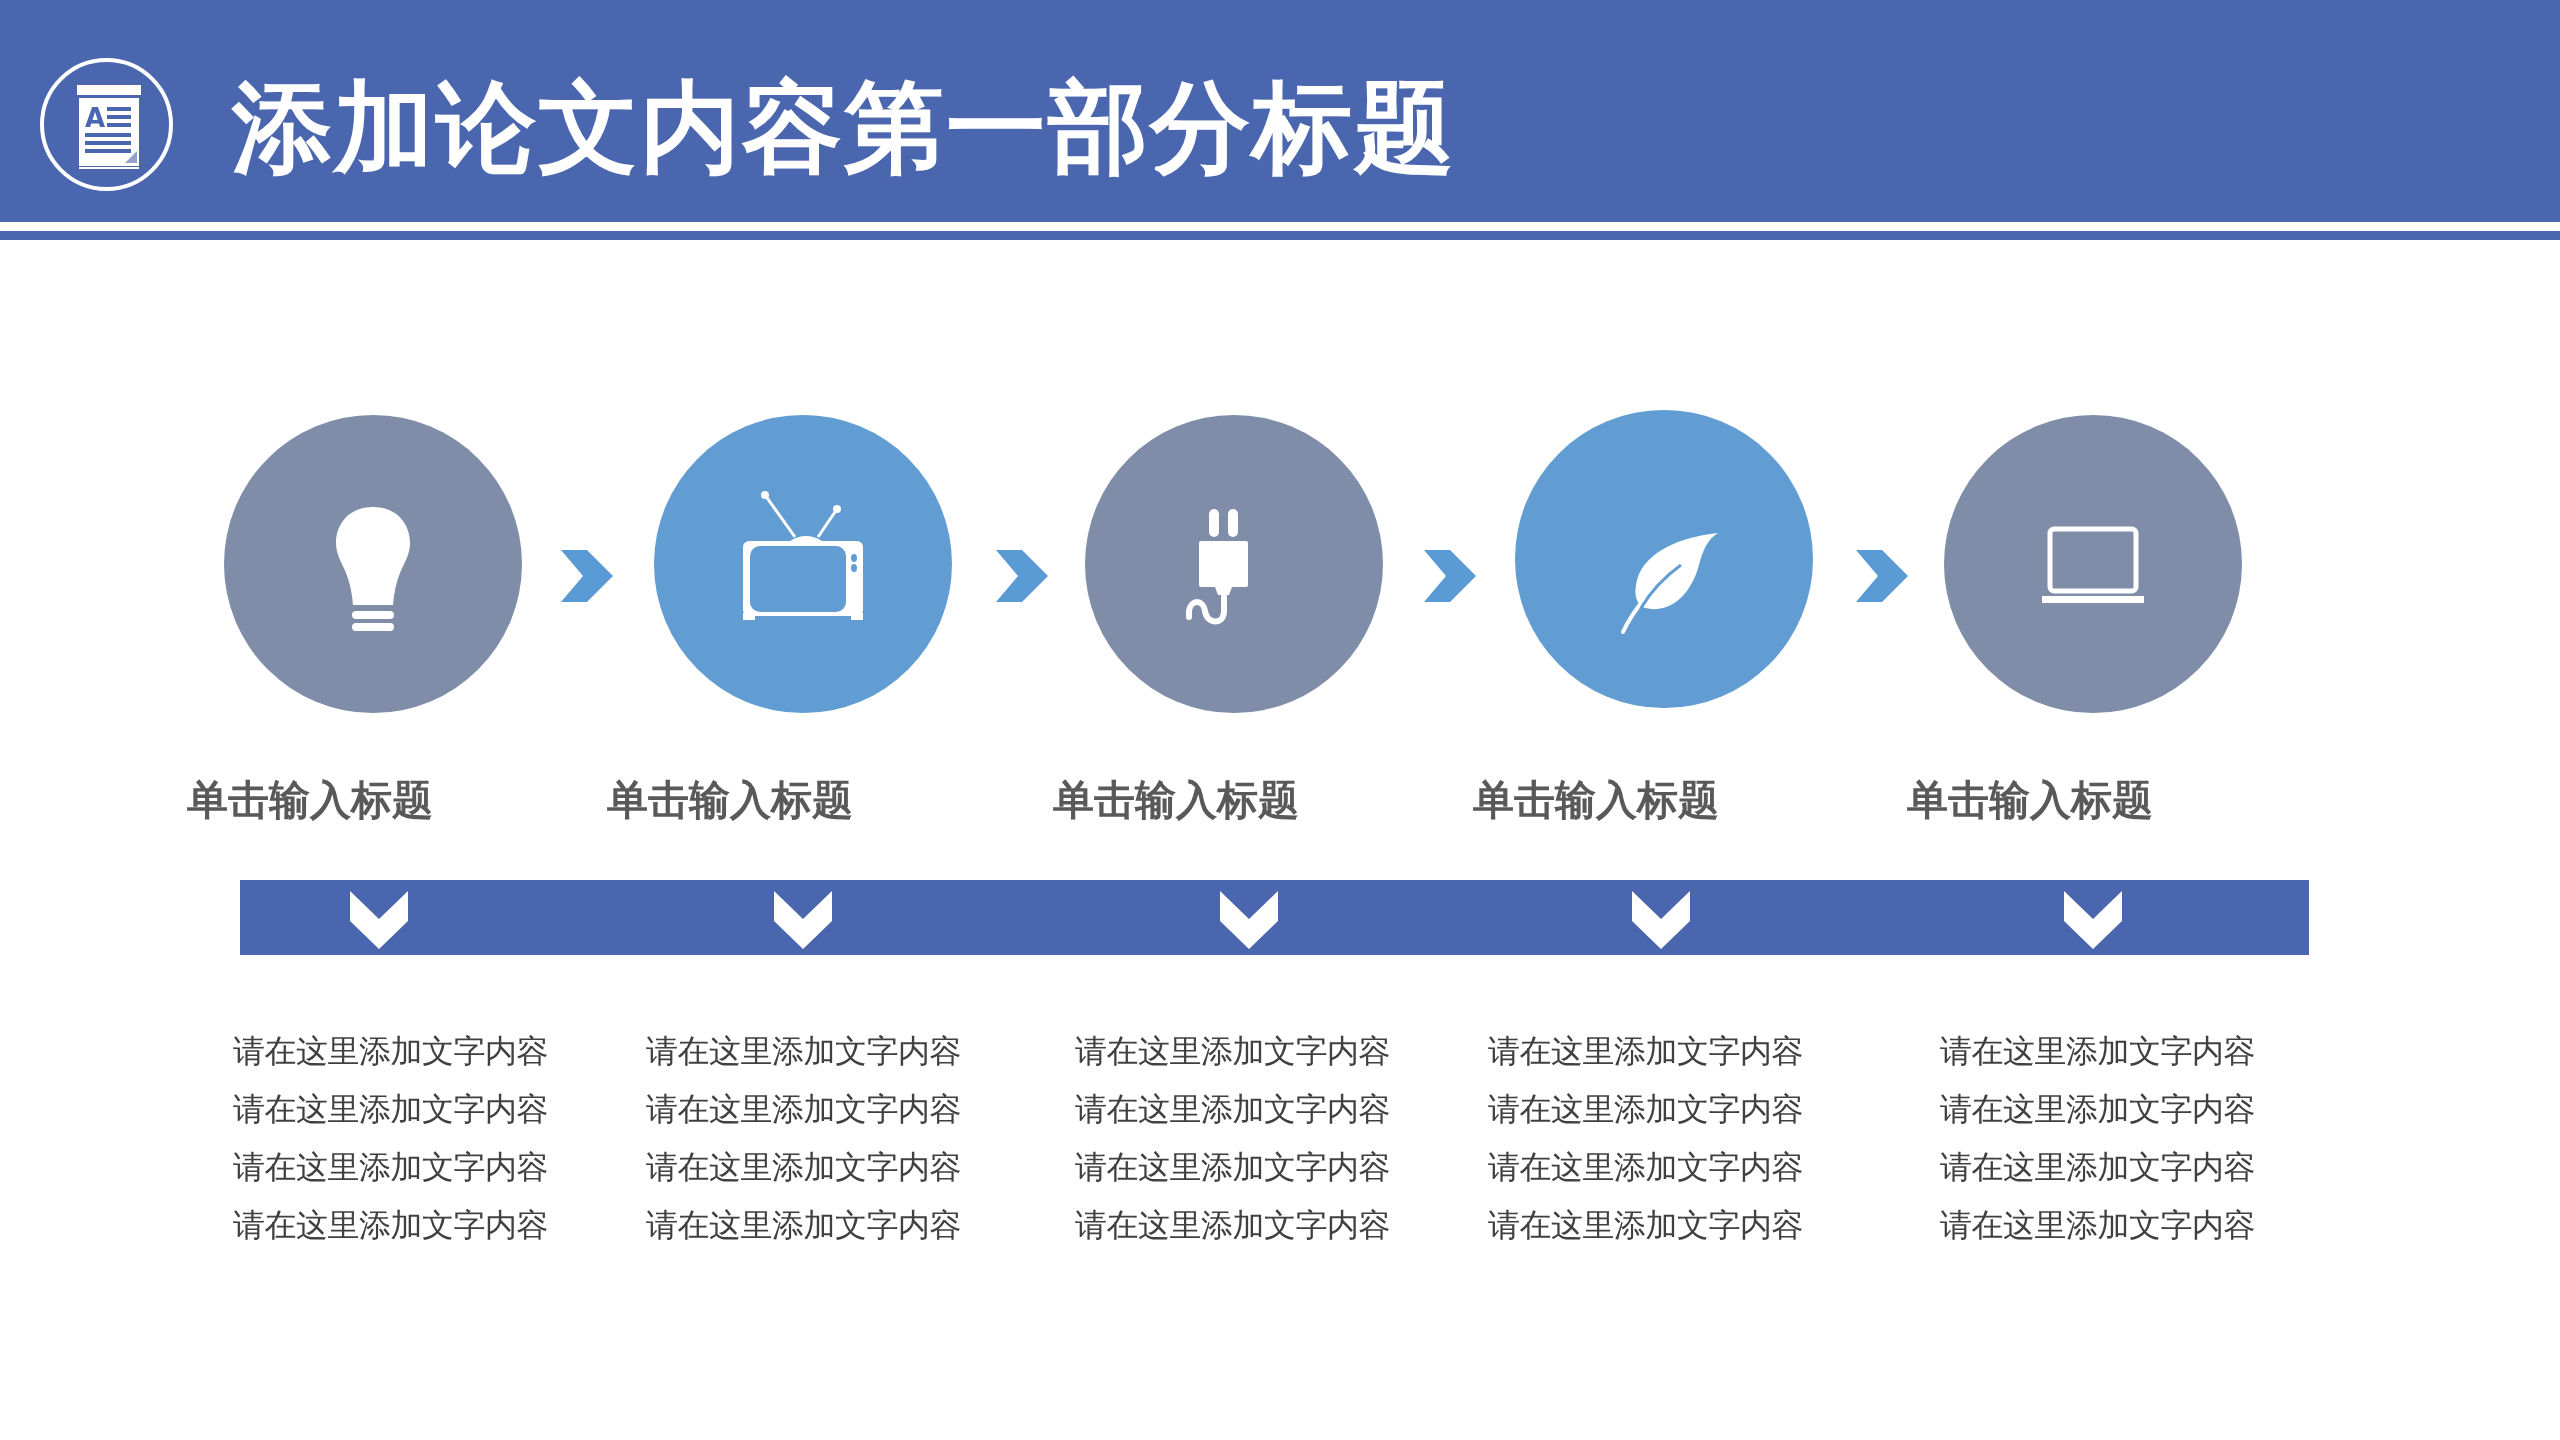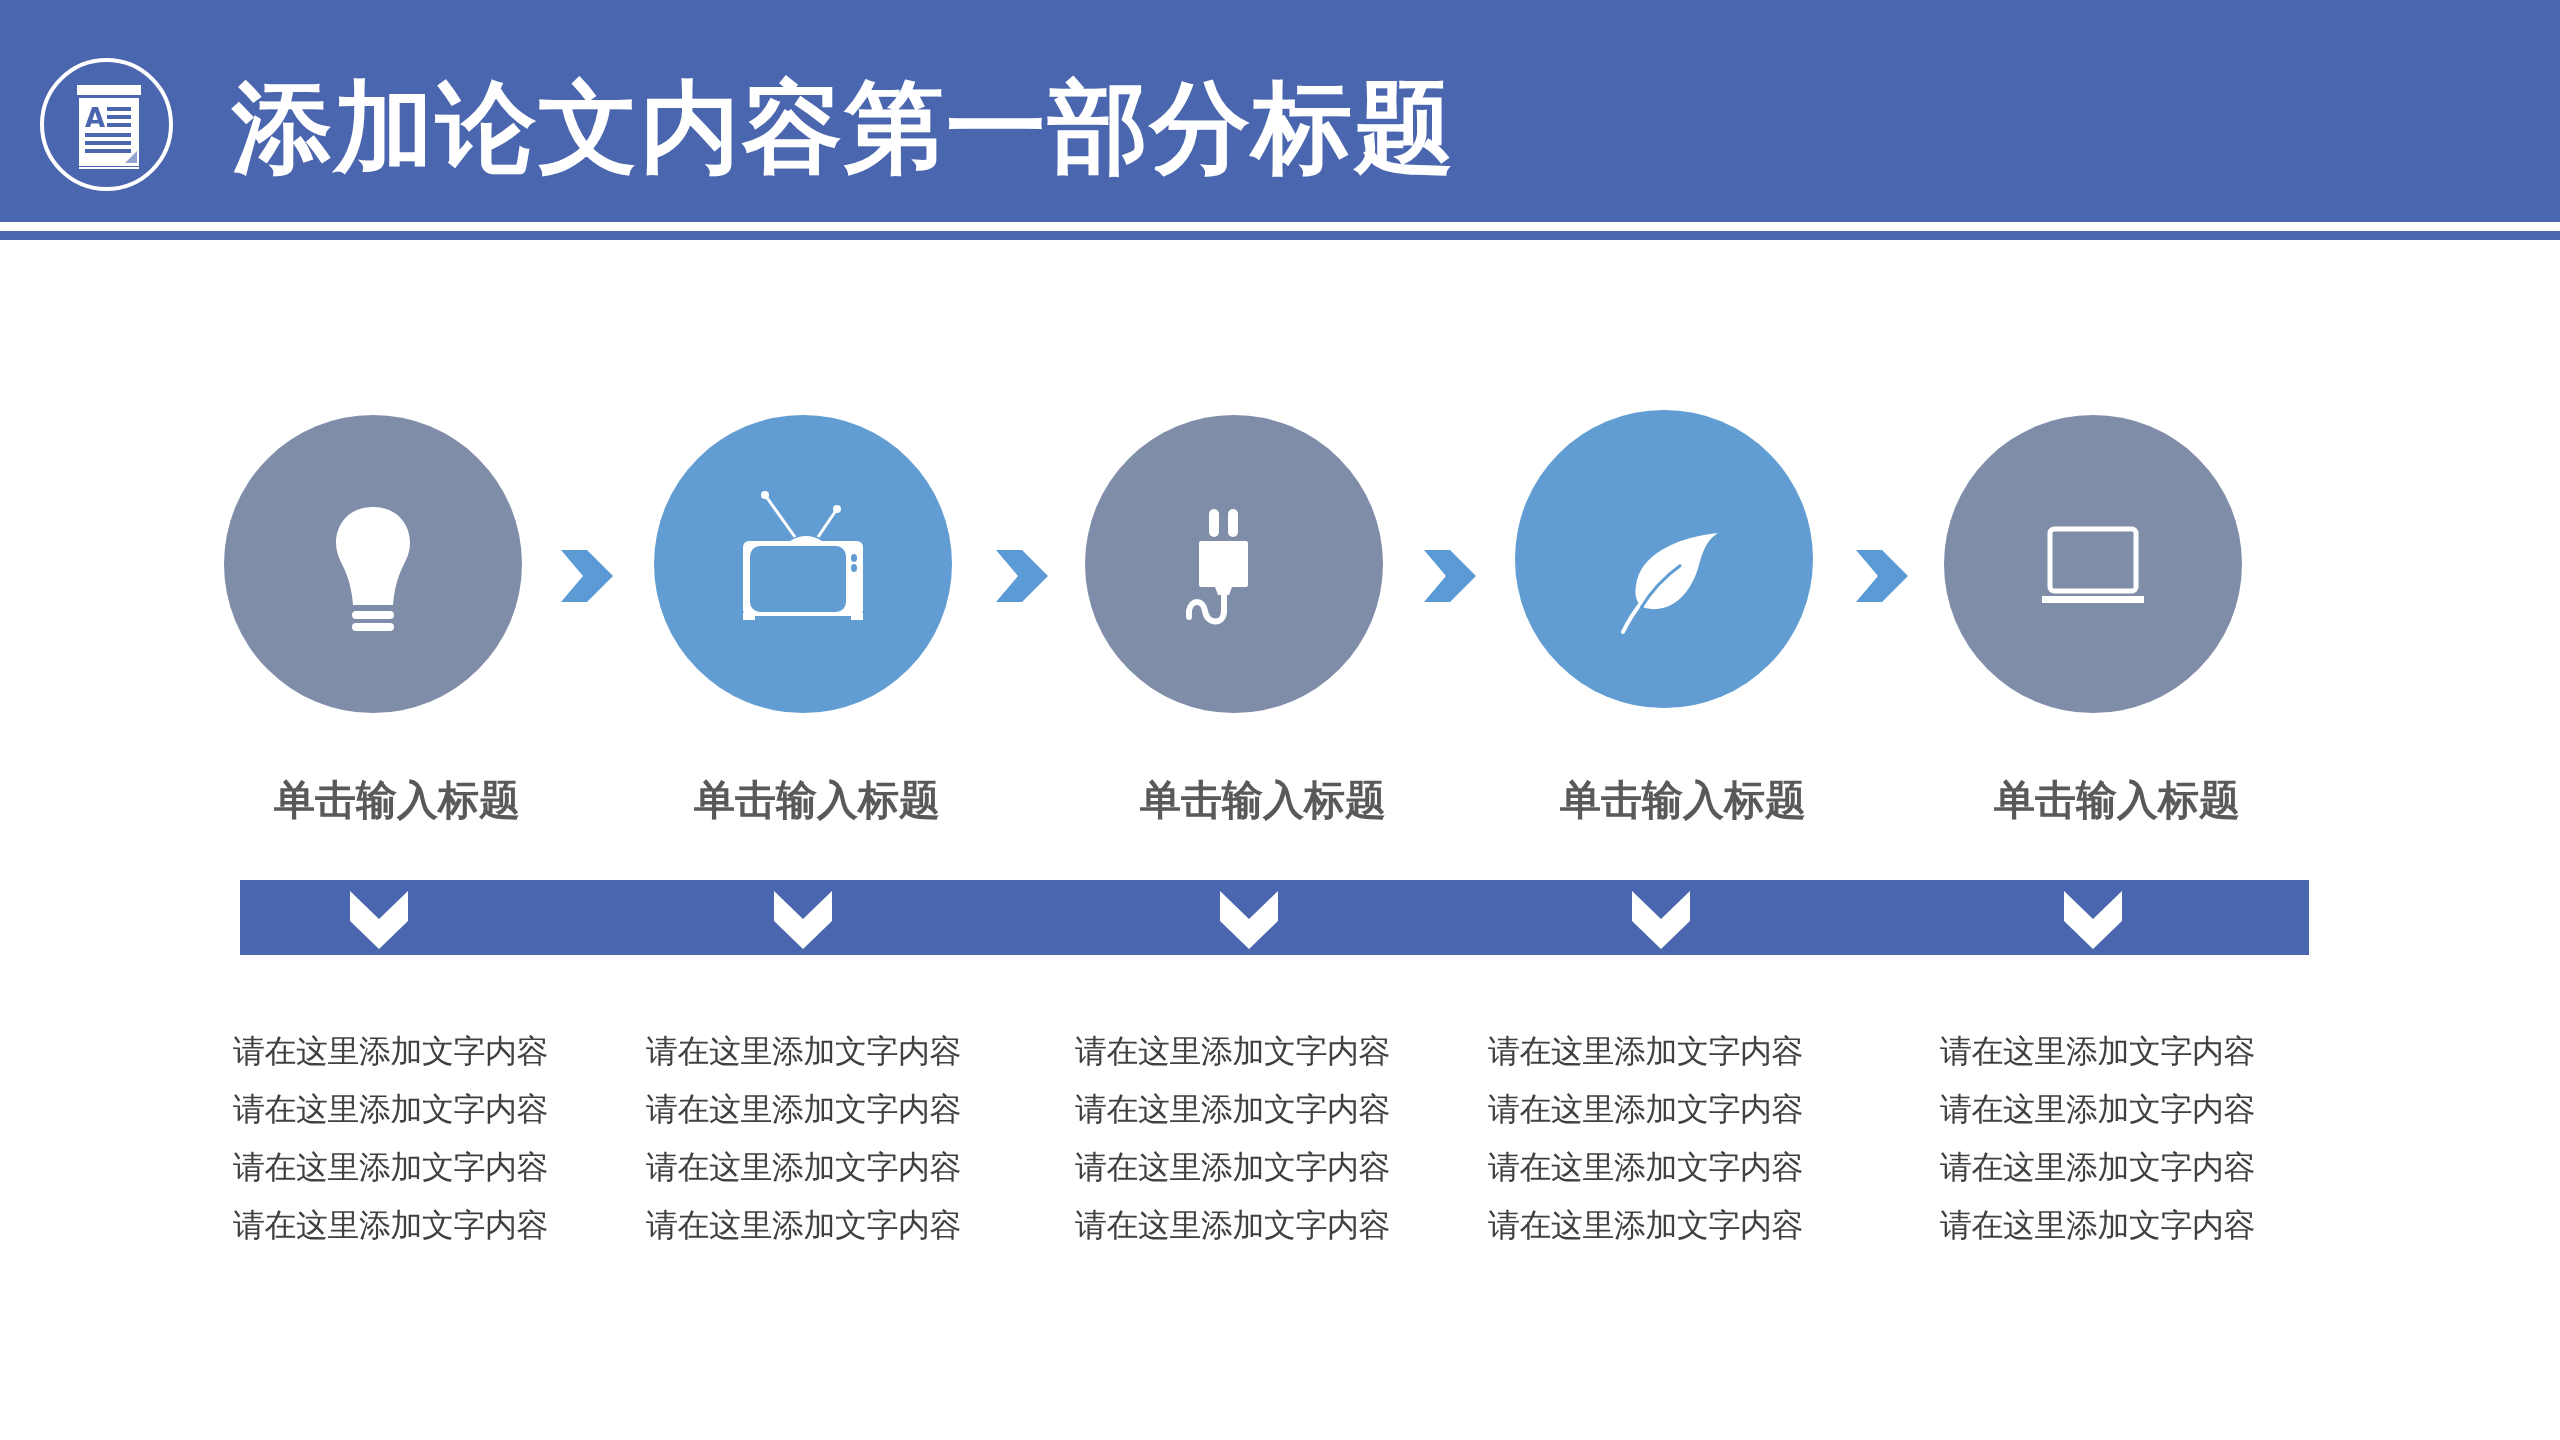--- a/index.html
+++ b/index.html
@@ -26,21 +26,21 @@
     font-size: 100px; line-height: 120px; font-weight: bold; color: #ffffff;
     letter-spacing: 2px; white-space: nowrap; margin-left: 20px;
   }
   .step-circle {
     position: absolute; width: 298px; height: 298px; border-radius: 50%;
   }
   .step-circle svg { position: absolute; left: 0; top: 0; }
   .arrow-right { position: absolute; top: 550px; width: 52px; height: 52px; }
   .step-title {
     position: absolute; top: 772px; width: 420px; margin-left: -210px;
-    text-align: center; font-size: 41px; line-height: 56px;
+    text-align: left; font-size: 41px; line-height: 56px;
     font-weight: bold; color: #595959; white-space: nowrap;
   }
   .timeline-bar {
     position: absolute; left: 240px; top: 880px; width: 2069px; height: 75px;
     background: #4A66AE;
   }
   .chevron-down { position: absolute; top: 11px; width: 58px; height: 58px; margin-left: -29px; }
   .desc-col { position: absolute; top: 1022px; }
   .desc-line {
     font-size: 32px; line-height: 58px; color: #404040; white-space: nowrap;

